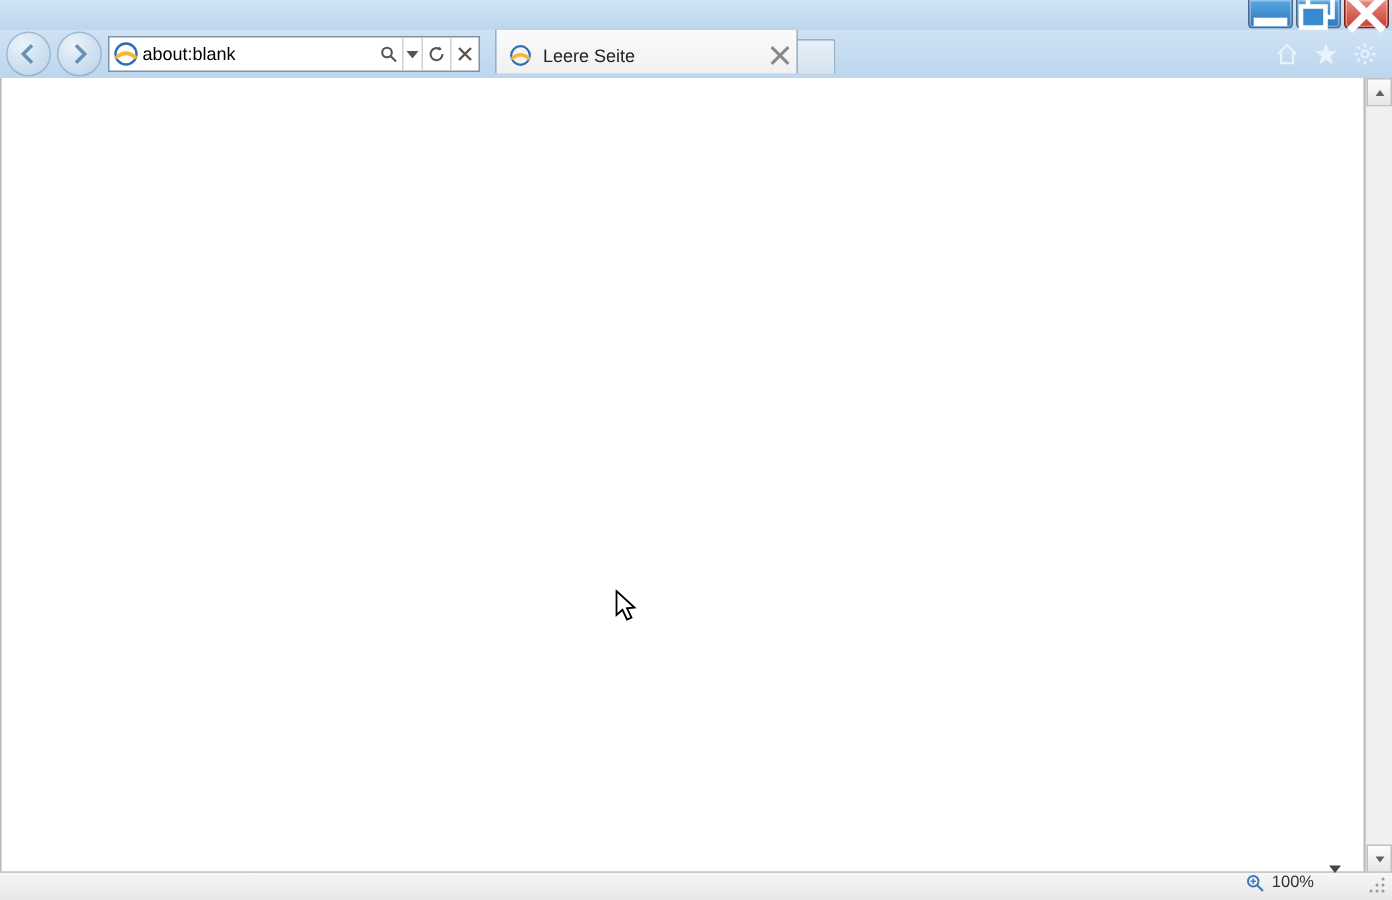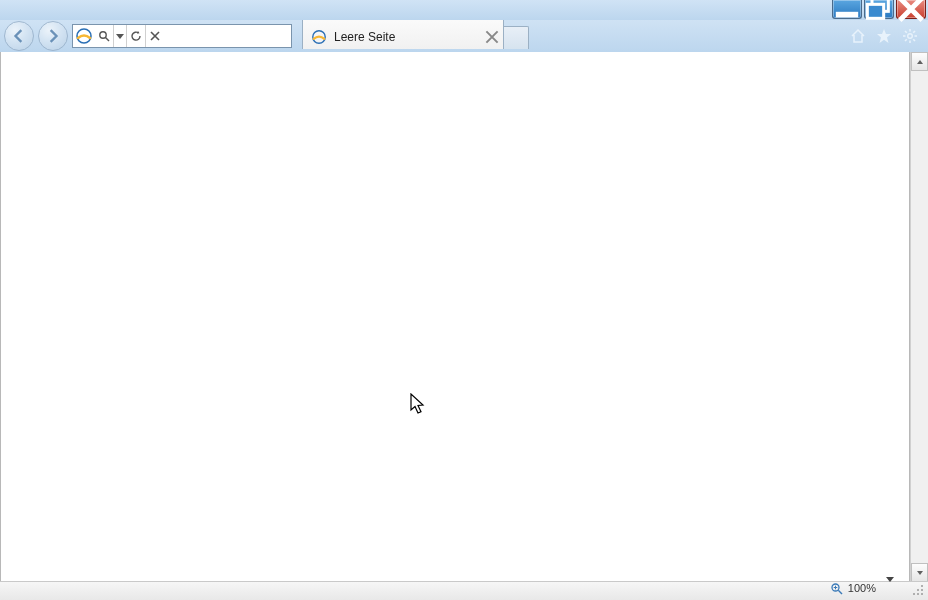--- a/index.html
+++ b/index.html
@@ -85,20 +85,21 @@
     <svg viewBox="0 0 12 12">
         <path d="M4 1 L9 6 L4 11" fill="none" stroke="#3a6a9a" stroke-width="2"></path>
       </svg>
   </div>
 
   <div class="addr-wrap">
     <svg class="fav" viewBox="0 0 18 18">
       <circle cx="9" cy="9" r="7" fill="none" stroke="#2a6fb5" stroke-width="1.6"></circle>
       <path d="M3 11 Q9 6 15 11" fill="none" stroke="#f7b733" stroke-width="2.5" stroke-linecap="round"></path>
     </svg>
+    <input class="addr" value="about:blank" style="">
     <div class="addr-btns">
       <div class="ab first" title="Search">
         <svg viewBox="0 0 12 12">
             <circle cx="5" cy="5" r="3.2" fill="none" stroke="#555" stroke-width="1.4"></circle>
             <line x1="7.5" y1="7.5" x2="11" y2="11" stroke="#555" stroke-width="1.4"></line>
           </svg>
       </div>
       <div class="ab" style="width:12px" title="Show options">
         <div class="triangle-down"></div>
       </div>

